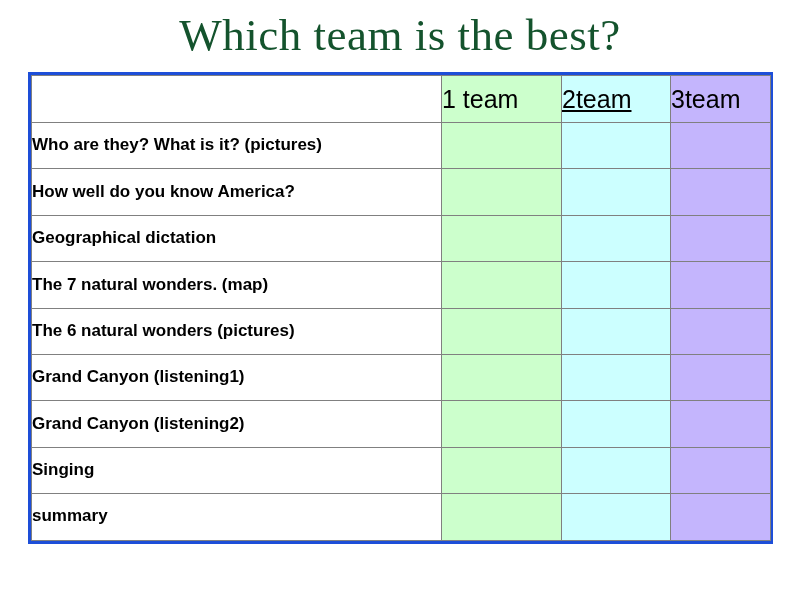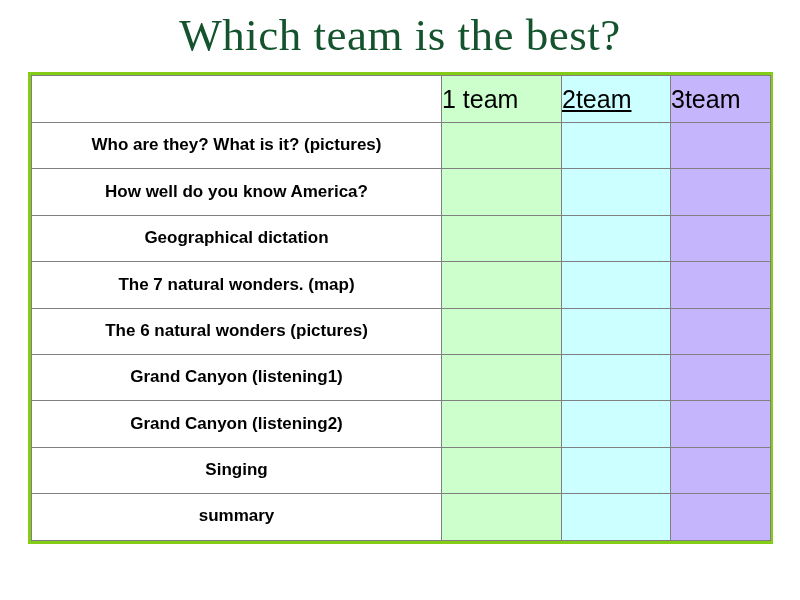--- a/index.html
+++ b/index.html
@@ -38,21 +38,21 @@
     letter-spacing: 0.5px;
     white-space: nowrap;
   }
 
   
   .score-table-wrap {
     position: absolute;
     left: 28px;
     top: 72px;
     width: 745px;
-    border: 3px solid #84cc16;
+    border: 3px solid #1d4ed8;
     box-sizing: border-box;
     background: #ffffff;
   }
 
   table.score-table {
     border-collapse: collapse;
     table-layout: fixed;
     width: 100%;
     background: #ffffff;
   }
@@ -89,21 +89,21 @@
 
   
   tbody tr { height: 46.4px; }
 
   td.label-cell {
     background: #ffffff;
     font-family: "Liberation Sans", sans-serif;
     font-size: 17px;
     font-weight: bold;
     color: #000000;
-    text-align: center;
+    text-align: left;
     padding: 0 0 0 12px;
     white-space: nowrap;
     line-height: 1.1;
   }
 
   td.score-cell { }
 
   
   .tint-team1 { background: #ccffcc; }
   .tint-team2 { background: #ccffff; text-decoration: underline; }

